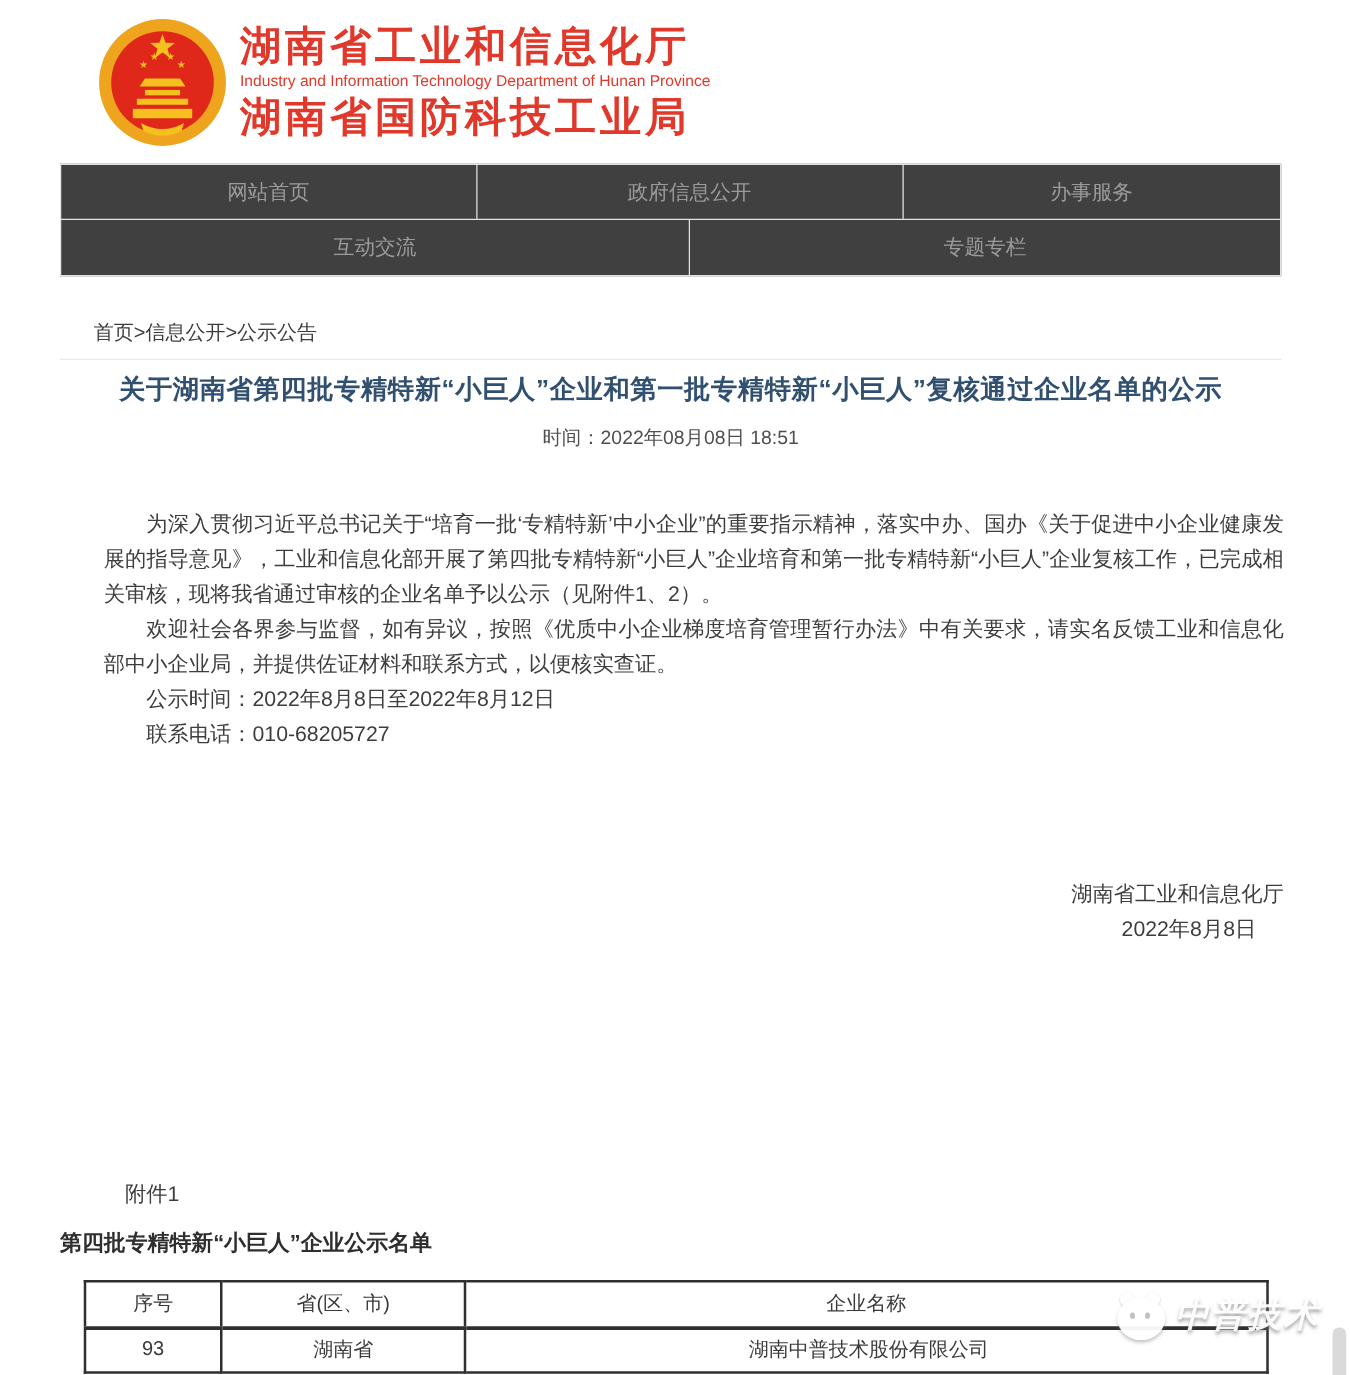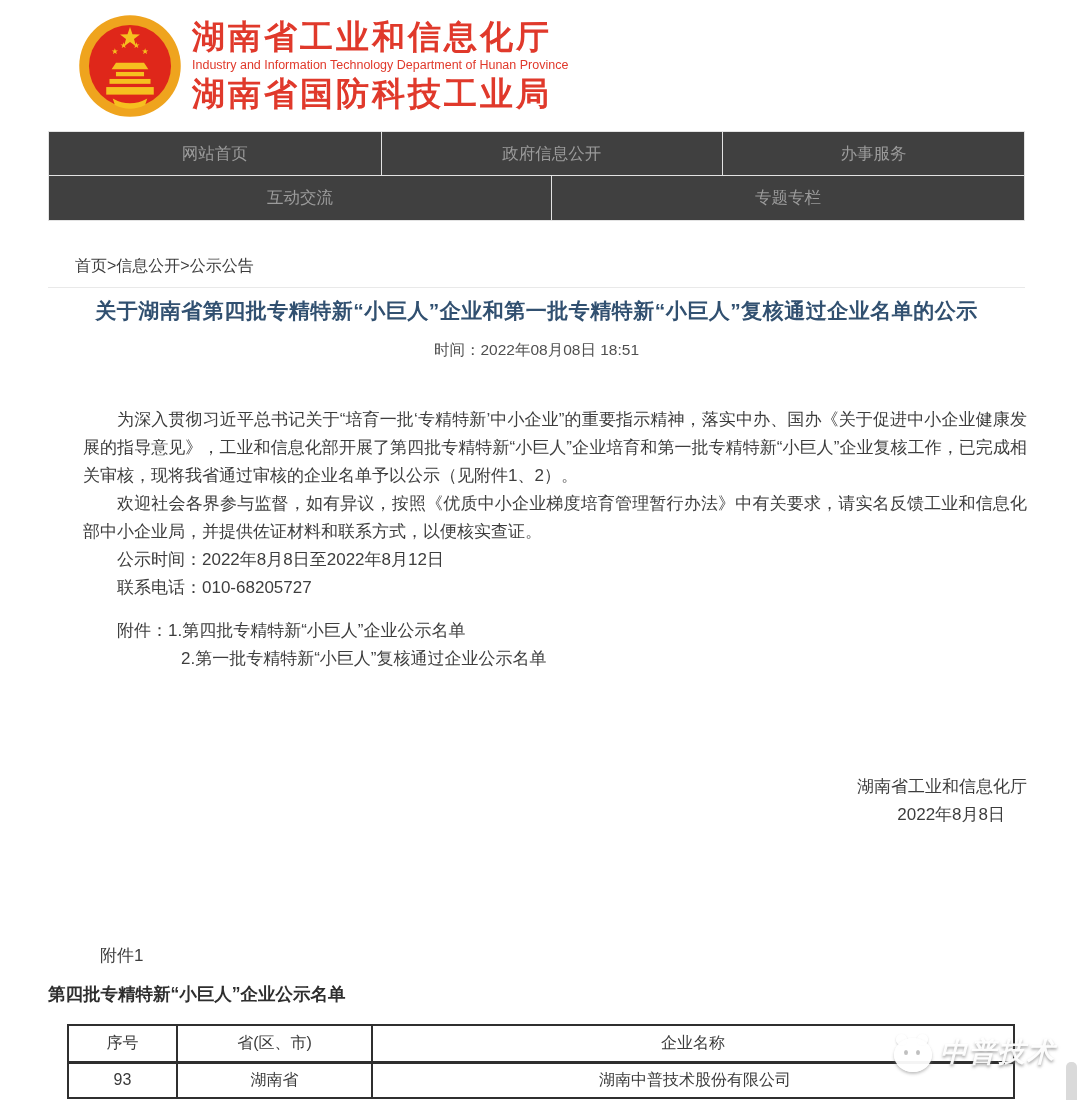--- a/index.html
+++ b/index.html
@@ -115,24 +115,20 @@
 </div>
 
 <div class="title">关于湖南省第四批专精特新“小巨人”企业和第一批专精特新“小巨人”复核通过企业名单的公示</div>
 <div class="time">时间：2022年08月08日 18:51</div>
 
 <div class="bodyflow">
   <div class="para">为深入贯彻习近平总书记关于“培育一批‘专精特新’中小企业”的重要指示精神，落实中办、国办《关于促进中小企业健康发展的指导意见》，工业和信息化部开展了第四批专精特新“小巨人”企业培育和第一批专精特新“小巨人”企业复核工作，已完成相关审核，现将我省通过审核的企业名单予以公示（见附件1、2）。</div>
   <div class="para">欢迎社会各界参与监督，如有异议，按照《优质中小企业梯度培育管理暂行办法》中有关要求，请实名反馈工业和信息化部中小企业局，并提供佐证材料和联系方式，以便核实查证。</div>
   <div class="para">公示时间：2022年8月8日至2022年8月12日</div>
   <div class="para">联系电话：010-68205727</div>
-  <div class="attach">
-    <div class="attach-row1"><span>附件：</span><span>1.第四批专精特新“小巨人”企业公示名单</span></div>
-    <div class="attach-row2">2.第一批专精特新“小巨人”复核通过企业公示名单</div>
-  </div>
   <div class="sig">
     <div>湖南省工业和信息化厅</div>
     <div class="sig-date">2022年8月8日</div>
   </div>
 </div>
 
 <div class="annex-label">附件1</div>
 <div class="annex-title">第四批专精特新“小巨人”企业公示名单</div>
 
 <table class="annex-table">

